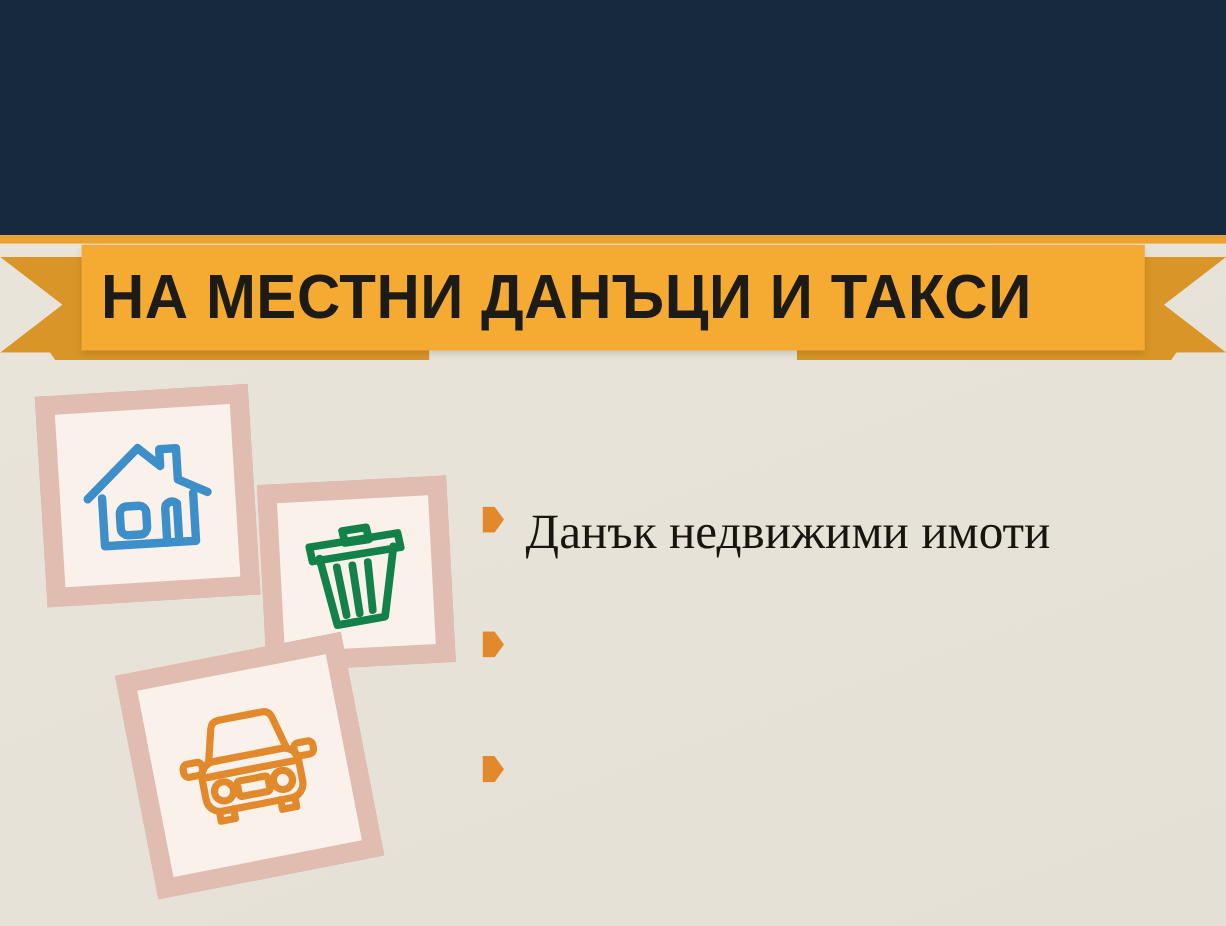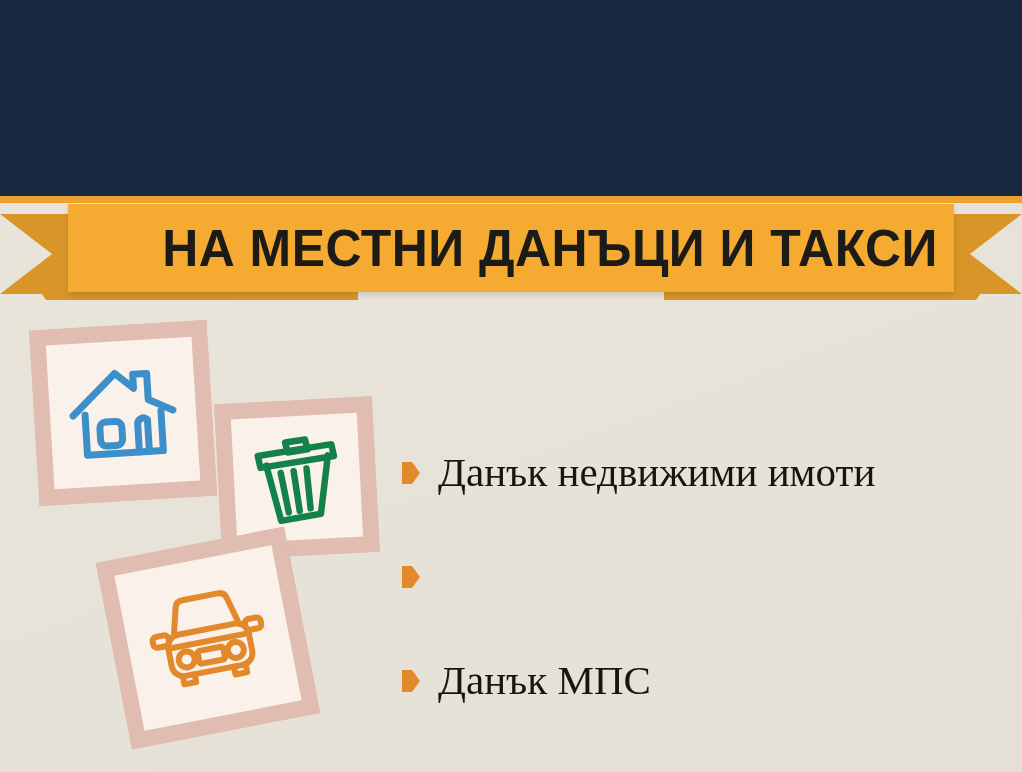--- a/index.html
+++ b/index.html
@@ -118,21 +118,21 @@
   }
   .ribbon-main {
     position: absolute;
     left: 68px;
     top: 8px;
     width: 886px;
     height: 88px;
     background: #f5ab32;
     display: flex;
     align-items: center;
-    justify-content: flex-end;
+    justify-content: flex-start;
     box-shadow: 0 3px 6px rgba(0,0,0,0.12);
   }
   .ribbon-main .rtext {
     color: #1c1b17;
     font-family: "Liberation Sans", sans-serif;
     font-weight: bold;
     font-size: 52px;
     line-height: 54px;
     letter-spacing: 0.5px;
     transform: scaleX(0.96);
@@ -211,21 +211,21 @@
   
   .bullets {
     position: absolute;
     left: 402px;
     top: 420px;
     width: 610px;
     z-index: 6;
   }
   .bullet-row {
     display: flex;
-    align-items: center;
+    align-items: flex-start;
     height: 104px;
   }
   .bullet-marker {
     width: 18px;
     height: 22px;
     background: #e2892c;
     clip-path: polygon(0 0, 10px 0, 18px 11px, 10px 22px, 0 22px);
     flex: 0 0 auto;
     margin-right: 18px;
     margin-top: 2px;
@@ -357,18 +357,17 @@
       <span class="bullet-marker"></span>
       <span class="bullet-text">Данък недвижими имоти</span>
     </div>
 
     <div class="bullet-row">
       <span class="bullet-marker"></span>
     </div>
 
     <div class="bullet-row">
       <span class="bullet-marker"></span>
-      <span class="bullet-text">Данък МПС</span>
     </div>
 
   </div>
 
 </div>
 
 </body></html>

